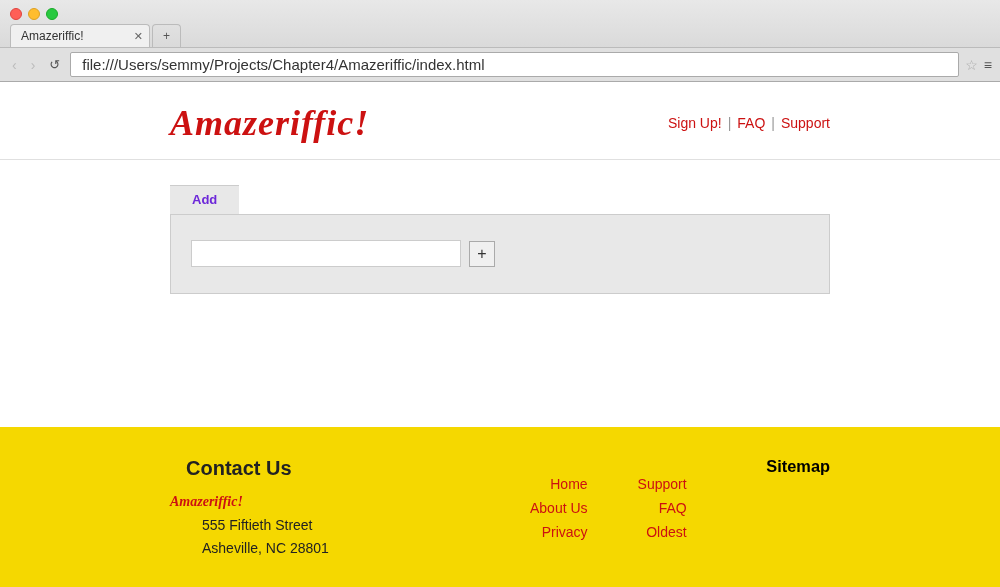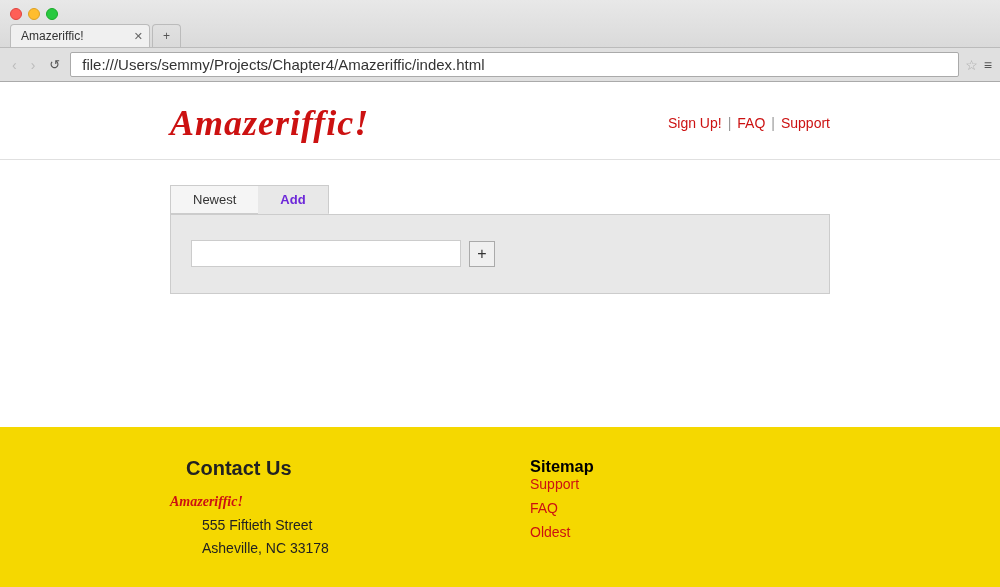--- a/index.html
+++ b/index.html
@@ -280,20 +280,21 @@
 
     .footer-address {
       color: #222;
       font-size: 14px;
       line-height: 1.6;
       margin-left: 32px;
     }
 
     .sitemap-section {
       flex: 1;
+      text-align: right;
     }
 
     .sitemap-links {
       display: flex;
       gap: 50px;
     }
 
     .sitemap-col {
       display: flex;
       flex-direction: column;
@@ -340,43 +341,47 @@
       <a href="#">Sign Up!</a>
       <span class="separator">|</span>
       <a href="#">FAQ</a>
       <span class="separator">|</span>
       <a href="#">Support</a>
     </nav>
   </div>
 
   <div class="main-content">
     <div class="tab-nav">
-      <div class="tab-item">Newest</div>
       <div class="tab-item active">Add</div>
     </div>
     <div class="tab-panel">
       <div class="add-form">
         <input class="add-input" type="text" placeholder="" style="">
         <button class="add-btn">+</button>
       </div>
     </div>
   </div>
 
   <div class="page-footer">
     <div class="footer-section">
       <h3>Contact Us</h3>
       <span class="footer-company-name">Amazeriffic!</span>
       <div class="footer-address">
         <span>555 Fiftieth Street</span><br>
-        <span>Asheville, NC 33178</span>
+        <span>Asheville, NC 28801</span>
       </div>
     </div>
     <div class="sitemap-section">
       <h3>Sitemap</h3>
       <div class="sitemap-links">
+        <div class="sitemap-col">
+          <a href="#">Home</a>
+          <a href="#">About Us</a>
+          <a href="#">Privacy</a>
+        </div>
         <div class="sitemap-col">
           <a href="#">Support</a>
           <a href="#">FAQ</a>
           <a href="#">Oldest</a>
         </div>
       </div>
     </div>
   </div>
 
 </div>

